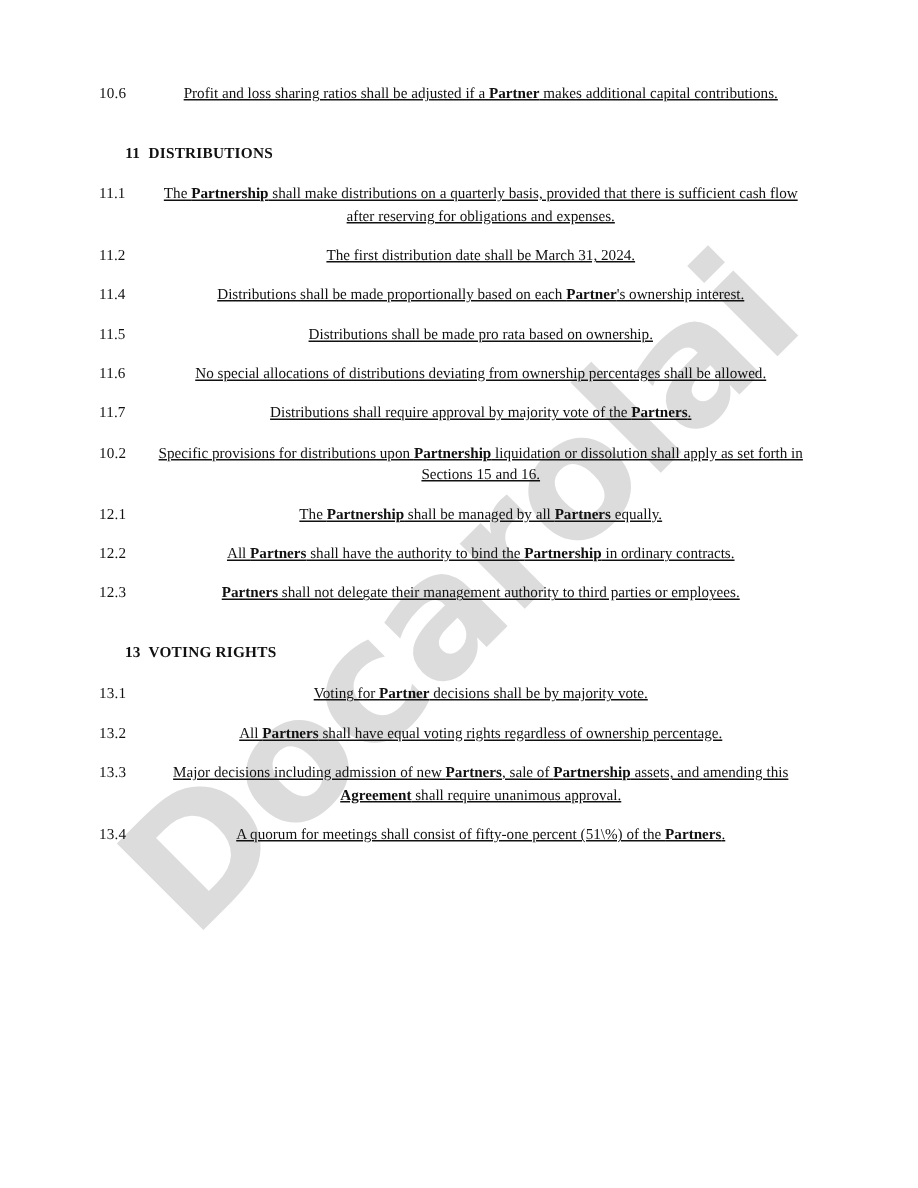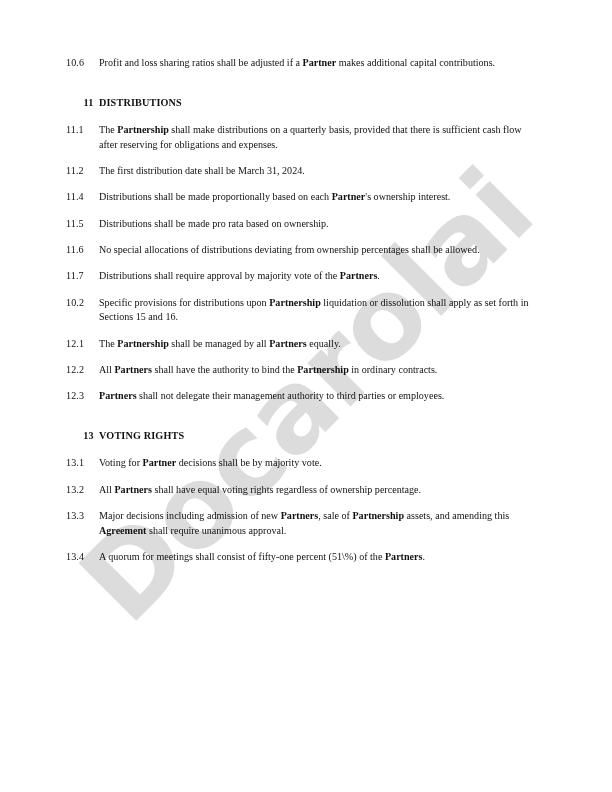--- a/index.html
+++ b/index.html
@@ -63,21 +63,22 @@
     line-height: 1.47;
   }
   .clause-num {
     width: 33px;
     flex: 0 0 33px;
     font-size: 10.1px;
     letter-spacing: 0.1px;
   }
   .clause-text {
     flex: 1 1 auto;
-    text-align: left;
+    text-align: center;
+    text-decoration: underline;
   }
   .clause-text b {
     font-weight: 700;
   }
 
   .section-heading {
     display: flex;
     align-items: flex-start;
     font-weight: 700;
     font-size: 10.2px;

